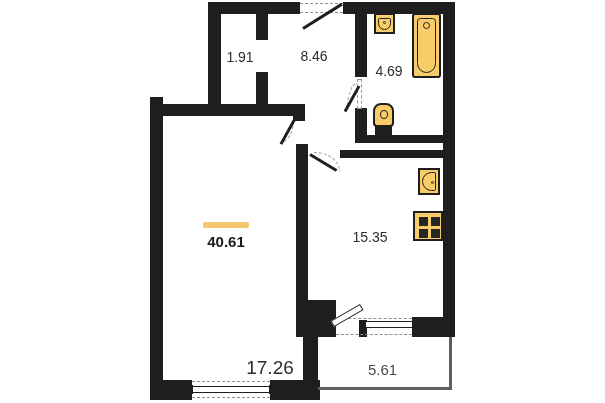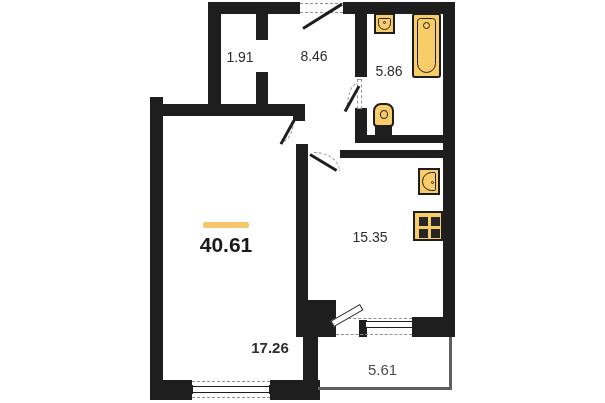--- a/index.html
+++ b/index.html
@@ -16,21 +16,21 @@
   .leaf-outl{position:absolute;background:#fff;border:1.6px solid var(--wall);box-sizing:border-box;}
   .arc{position:absolute;box-sizing:border-box;}
   .win{position:absolute;background:#fff;border-top:1.6px solid var(--wall);
        border-bottom:1.6px solid var(--wall);box-sizing:border-box;}
   .post{position:absolute;background:var(--wall);}
   .fx{position:absolute;background:var(--fix);border:2px solid var(--wall);box-sizing:border-box;}
   .fx-in{position:absolute;border:1.5px solid var(--wall);box-sizing:border-box;}
   .dot{position:absolute;border:1.5px solid var(--wall);border-radius:50%;box-sizing:border-box;background:var(--fix);}
   .lbl{position:absolute;color:#2d2d2d;font-size:14px;text-align:center;white-space:nowrap;}
   .total-bar{position:absolute;background:var(--accent);border-radius:2px;}
-  .total-num{position:absolute;color:#1a1a1a;font-size:21px;font-weight:bold;text-align:center;}
+  .total-num{position:absolute;color:#1a1a1a;font-size:15px;font-weight:bold;text-align:center;}
   .burner{position:absolute;width:9px;height:9px;background:#262626;}
   .logo{position:absolute;left:316px;top:358px;width:150px;height:45px;opacity:.85;}
   .k-icon{position:absolute;left:4px;top:2px;width:42px;height:43px;}
   .k-bar{position:absolute;background:var(--logo1);border-radius:3px;}
   .k-house-roof{position:absolute;width:0;height:0;border-left:10px solid transparent;
                 border-right:10px solid transparent;border-bottom:9px solid #fff;}
   .k-house-body{position:absolute;background:#fff;}
   .k-house-door{position:absolute;background:var(--logo1);border-radius:2px 2px 0 0;}
   .logo-title{position:absolute;left:52px;top:11px;color:var(--logo2);font-weight:bold;
               font-size:17px;letter-spacing:.5px;}
@@ -109,22 +109,22 @@
   </div>
   <div class="fx" style="left:413px;top:211px;width:30px;height:30px">
     <div class="burner" style="left:4px;top:4px"></div>
     <div class="burner" style="left:16px;top:4px"></div>
     <div class="burner" style="left:4px;top:16px"></div>
     <div class="burner" style="left:16px;top:16px"></div>
   </div>
 
   <div class="lbl" style="left:215px;top:49px;width:50px">1.91</div>
   <div class="lbl" style="left:289px;top:48px;width:50px">8.46</div>
-  <div class="lbl" style="left:364px;top:63px;width:50px">5.86</div>
+  <div class="lbl" style="left:364px;top:63px;width:50px">4.69</div>
   <div class="lbl" style="left:340px;top:229px;width:60px">15.35</div>
-  <div class="lbl" style="left:240px;top:339px;width:60px;font-weight:bold;font-size:15px">17.26</div>
+  <div class="lbl" style="left:240px;top:357px;width:60px;font-weight:normal;font-size:19px">17.26</div>
   <div class="lbl" style="left:355px;top:361px;width:55px;font-size:15px;color:#4c4c4c">5.61</div>
 
   <div class="total-bar" style="left:203px;top:222px;width:46px;height:6px"></div>
   <div class="total-num" style="left:191px;top:233px;width:70px">40.61</div>
 
 
 </div>
 
 </body></html>

